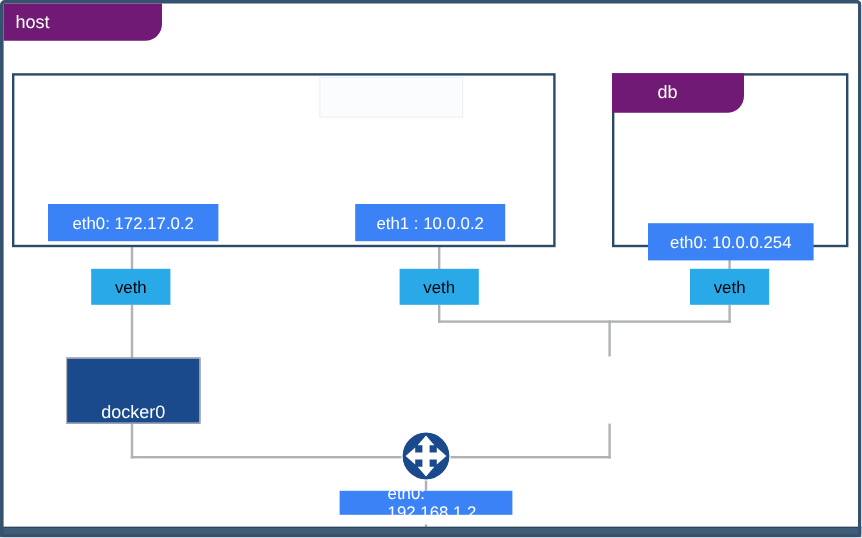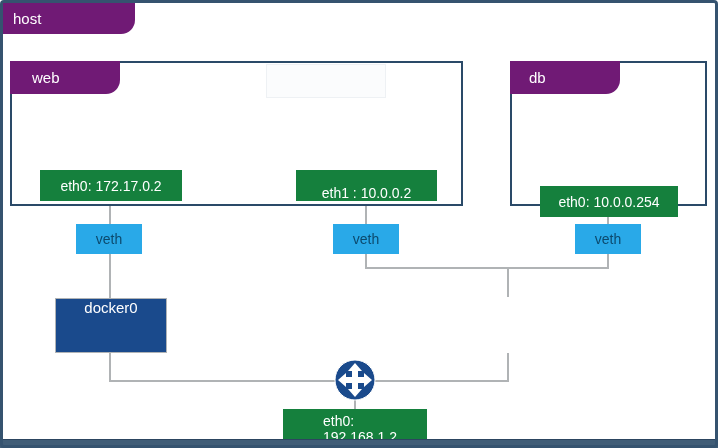--- a/index.html
+++ b/index.html
@@ -44,37 +44,37 @@
     position:absolute;left:266px;top:64px;width:120px;height:34px;
     background:#fbfcfd;border:1px solid #eef1f4;box-sizing:border-box;
   }
   
   .vline,.hline{position:absolute;background:#b0b3b5;}
   .vline{width:2px;}
   .hline{height:2px;}
   
   .blue-label{
     position:absolute;height:31px;
-    background:#15803d;color:#ffffff;
+    background:#3b82f6;color:#ffffff;
     font-size:14px;
     display:flex;align-items:center;justify-content:center;
     box-sizing:border-box;
   }
   .veth{
     position:absolute;width:66px;height:30px;top:224px;
-    background:#29a9e8;color:#0c4a6e;
+    background:#29a9e8;color:#000000;
     font-size:14px;
     display:flex;align-items:center;justify-content:center;
   }
   
   .navy-box{
     position:absolute;height:55px;
     background:#1a4a8c;color:#ffffff;
     font-size:15px;
-    display:flex;align-items:flex-start;justify-content:center;
+    display:flex;align-items:flex-end;justify-content:center;
     border:1px solid #b0b3b5;box-sizing:border-box;
   }
   .router{
     position:absolute;left:334px;top:359px;width:42px;height:42px;
   }
 </style>
 </head>
 <body>
 
 <div id="canvas">
@@ -88,32 +88,29 @@
   <div class="hline" style="left:365px;top:267px;width:244px;"></div>
   <div class="vline" style="left:507px;top:267px;height:30px;"></div>
   <div class="vline" style="left:109px;top:353px;height:29px;"></div>
   <div class="vline" style="left:507px;top:353px;height:29px;"></div>
   <div class="hline" style="left:109px;top:380px;width:400px;"></div>
   <div class="vline" style="left:354px;top:381px;height:28px;"></div>
   <div class="vline" style="left:354px;top:437px;height:7px;"></div>
 
   <div class="cbox web-box"></div>
   <div class="ghost-box"></div>
-  <div class="tab inner-tab" style="left:10px;top:61px;">
-    <span>web</span>
-  </div>
   <div class="blue-label" style="left:40px;top:170px;width:142px;">
     <span>eth0: 172.17.0.2</span>
   </div>
-  <div class="blue-label" style="left:296px;top:170px;width:141px;align-items:flex-end;">
+  <div class="blue-label" style="left:296px;top:170px;width:125px;">
     <span>eth1 : 10.0.0.2</span>
   </div>
 
   <div class="cbox db-box"></div>
-  <div class="tab inner-tab" style="left:510px;top:61px;padding-left:19px;">
+  <div class="tab inner-tab" style="left:510px;top:61px;padding-left:38px;">
     <span>db</span>
   </div>
   <div class="blue-label" style="left:540px;top:170px;width:138px;margin-top:16px;">
     <span>eth0: 10.0.0.254</span>
   </div>
 
   <div class="veth" style="left:76px;">
     <span>veth</span>
   </div>
   <div class="veth" style="left:333px;">
@@ -127,21 +124,21 @@
     <span>docker0</span>
   </div>
 
   <div class="router">
     <svg width="42" height="42" viewBox="-21 -21 42 42">
       <circle cx="0" cy="0" r="20" fill="#1a4a8c" stroke="#ffffff" stroke-width="1"></circle>
       <path fill="#ffffff" d="M0,-17 L7,-9 L3,-9 L3,-3 L9,-3 L9,-7 L17,0 L9,7 L9,3 L3,3 L3,9 L7,9 L0,17 L-7,9 L-3,9 L-3,3 L-9,3 L-9,7 L-17,0 L-9,-7 L-9,-3 L-3,-3 L-3,-9 L-7,-9 Z"></path>
     </svg>
   </div>
 
-  <div class="blue-label" style="left:283px;top:409px;width:144px;height:40px;padding-left:40px;">
+  <div class="blue-label" style="left:283px;top:409px;width:144px;height:20px;padding-left:40px;">
     <span>eth0: 192.168.1.2</span>
   </div>
 
   <div class="footer-bar"></div>
   <div class="frame"></div>
   <div class="tab host-tab">
     <span>host</span>
   </div>
 
 </div>

